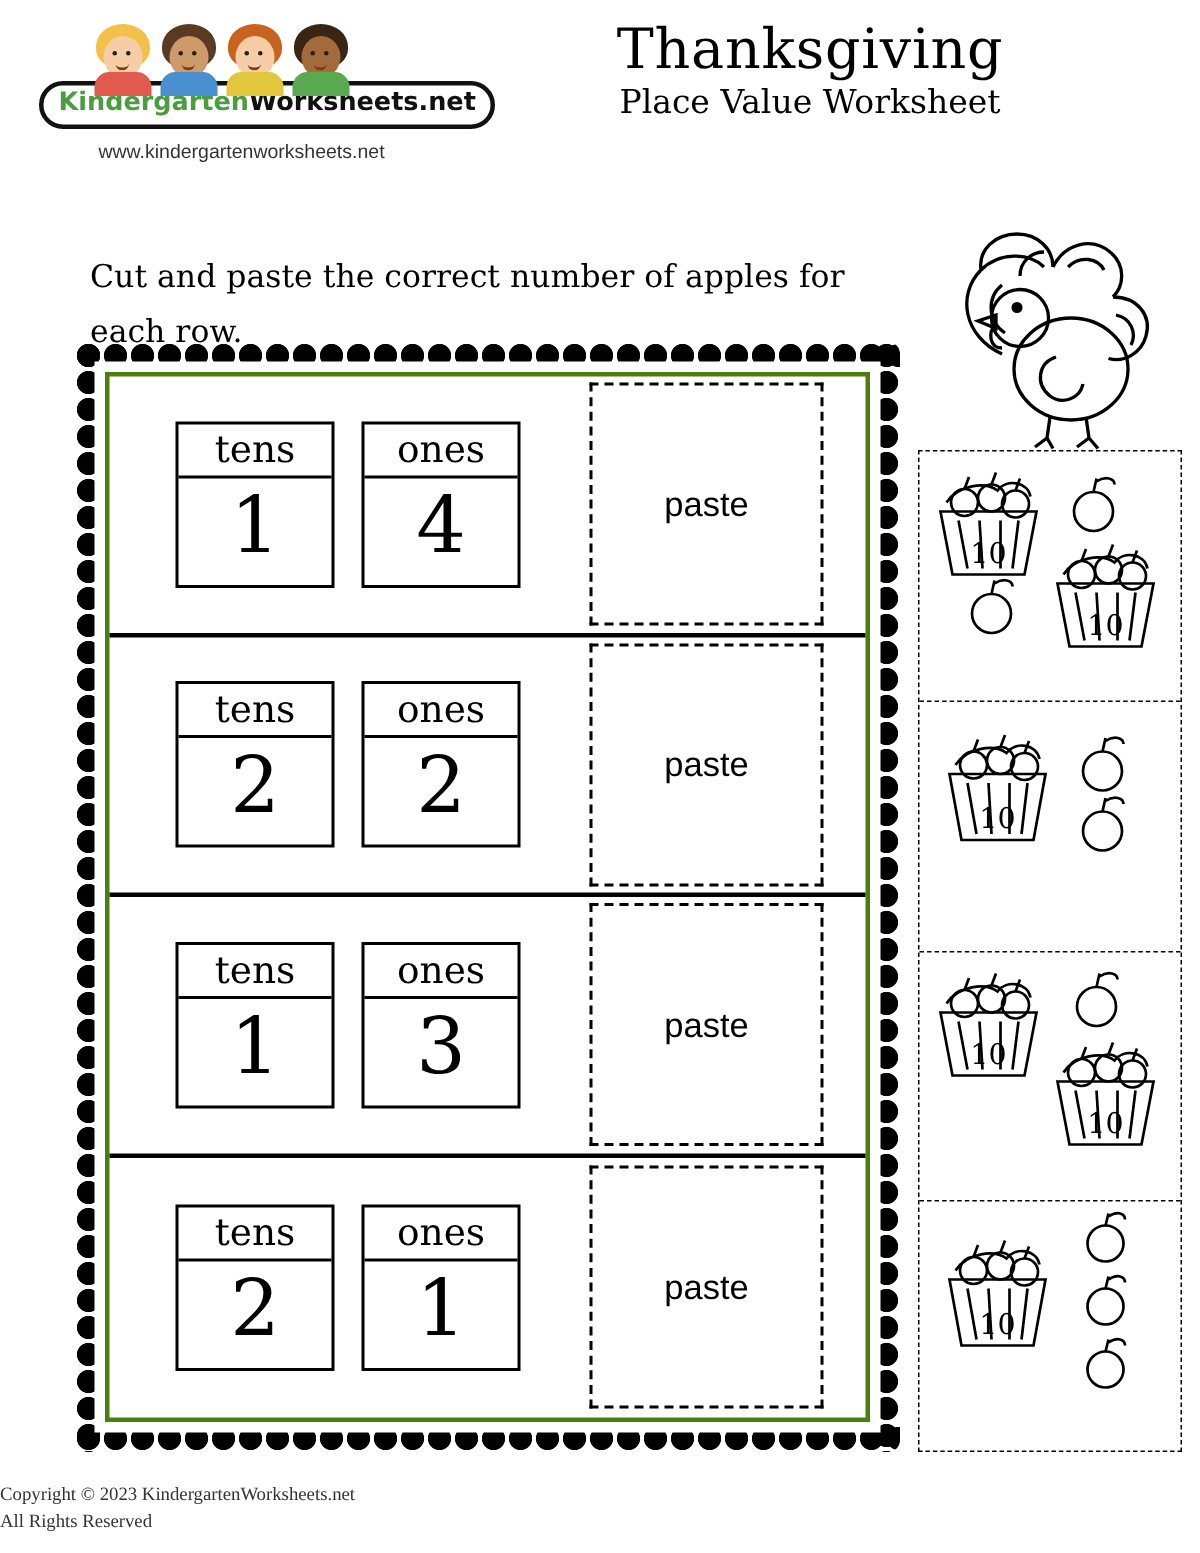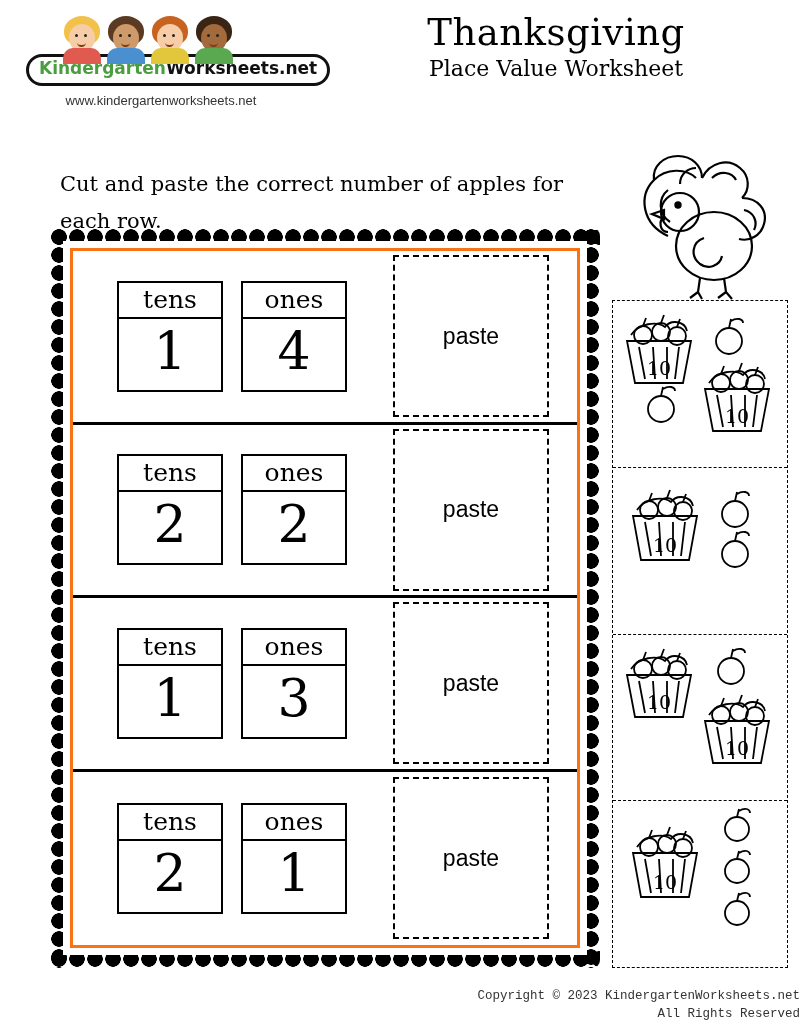--- a/index.html
+++ b/index.html
@@ -107,21 +107,21 @@
   .logo-bar .black { color: #111; }
   .logo-url {
     margin-top: 7px;
     font-size: 13px;
     color: #333;
     font-family: "Liberation Sans", sans-serif;
   }
 
   .title-block {
     position: absolute;
-    left: 316px;
+    left: 300px;
     top: 14px;
     width: 480px;
     text-align: center;
   }
   .title-main {
     font-family: "DejaVu Serif", serif;
     font-size: 37px;
     line-height: 1.05;
     letter-spacing: 0.5px;
   }
@@ -176,21 +176,21 @@
       radial-gradient(circle at 9px 9px, #000 7.5px, rgba(0,0,0,0) 8px) 100% 0/18px 18px repeat-y;
   }
   .scallop-inner-mask {
     position: absolute;
     left: 13px; top: 13px; right: 13px; bottom: 13px;
     background: #fff;
   }
   .inner-box {
     position: absolute;
     left: 20px; top: 20px; right: 20px; bottom: 20px;
-    border: 3px solid #f97316;
+    border: 3px solid #4d7c0f;
     background: #fff;
   }
   .row {
     position: relative;
     height: 25%;
     border-bottom: 3px solid #000;
     box-sizing: border-box;
     display: flex;
     align-items: center;
   }
@@ -264,22 +264,22 @@
   }
   .cut-cell:last-child { border-bottom: none; }
   .cut-cell svg { position: absolute; left: 0; top: 0; }
 
   
   .footer {
     position: absolute;
     left: 0;
     bottom: 12px;
     width: 100%;
-    text-align: right;
-    font-family: Liberation Mono, monospace;
+    text-align: left;
+    font-family: Liberation Serif, serif;
     font-size: 12.5px;
     color: #333;
     line-height: 1.45;
   }
 </style>
 </head>
 <body>
 
 <div class="header">
 

